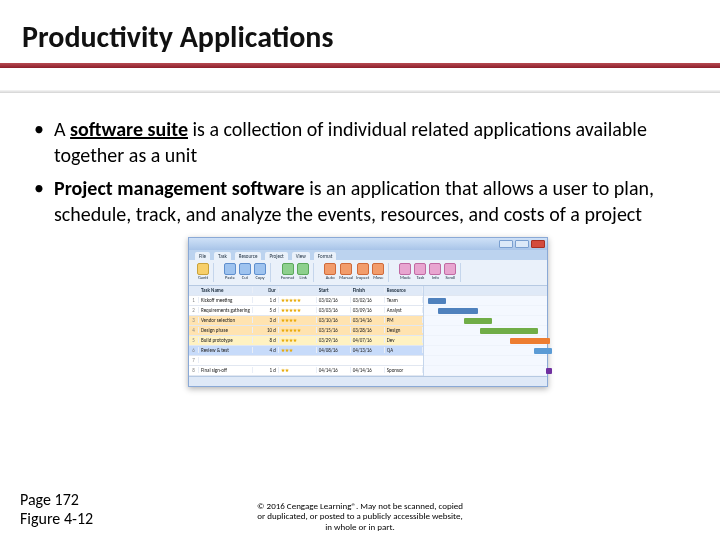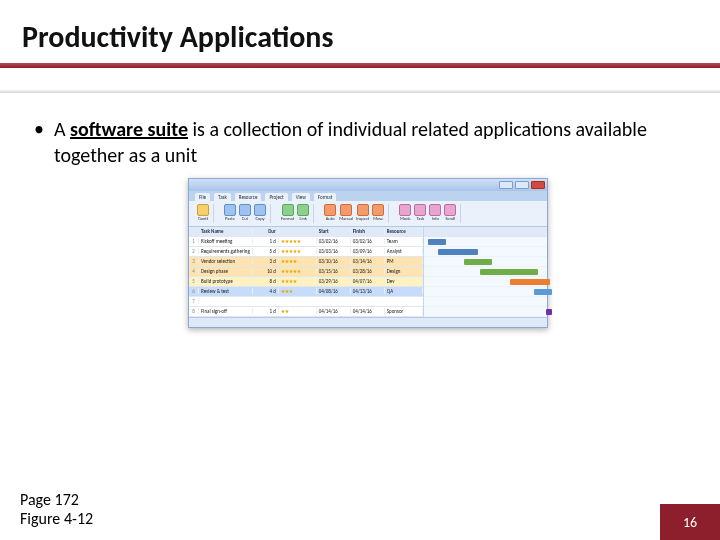--- a/index.html
+++ b/index.html
@@ -69,20 +69,23 @@
   </div>
   <div class="title-underline"></div>
   <div class="title-gap"></div>
   <div class="title-bar2"></div>
 
   <div class="content">
     <ul class="bullets">
       <li>
         <span>A </span><span class="b u">software suite</span><span> is a collection of individual related applications available together as a unit</span>
       </li>
+      <li>
+        <span></span><span class="b">Project management software</span><span> is an application that allows a user to plan, schedule, track, and analyze the events, resources, and costs of a project</span>
+      </li>
     </ul>
 
     <div class="figure-wrap">
       <div class="pm-window">
         <div class="pm-titlebar">
           <div class="ctrl"></div>
           <div class="ctrl"></div>
           <div class="ctrl close"></div>
         </div>
         <div class="pm-ribbon-tabs">
@@ -277,16 +280,18 @@
         </div>
         <div class="pm-status"></div>
       </div>
     </div>
   </div>
 
   <div class="footer-left">
     <div>Page 172</div>
     <div>Figure 4-12</div>
   </div>
-  <div class="page-badge">
-    <span>16</span>
+  <div class="footer-center">
+    <div>© 2016 Cengage Learning®. May not be scanned, copied</div>
+    <div>or duplicated, or posted to a publicly accessible website,</div>
+    <div>in whole or in part.</div>
   </div>
 </div>
 
 </body></html>

